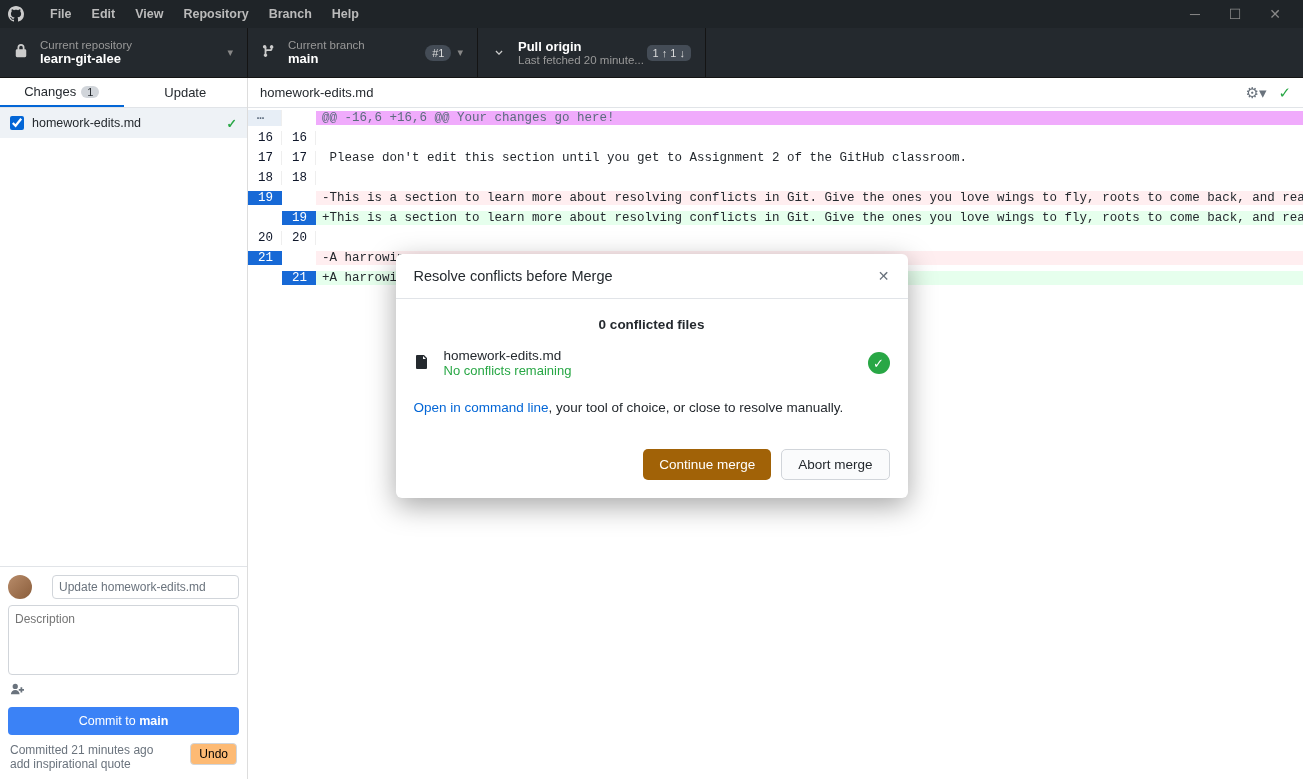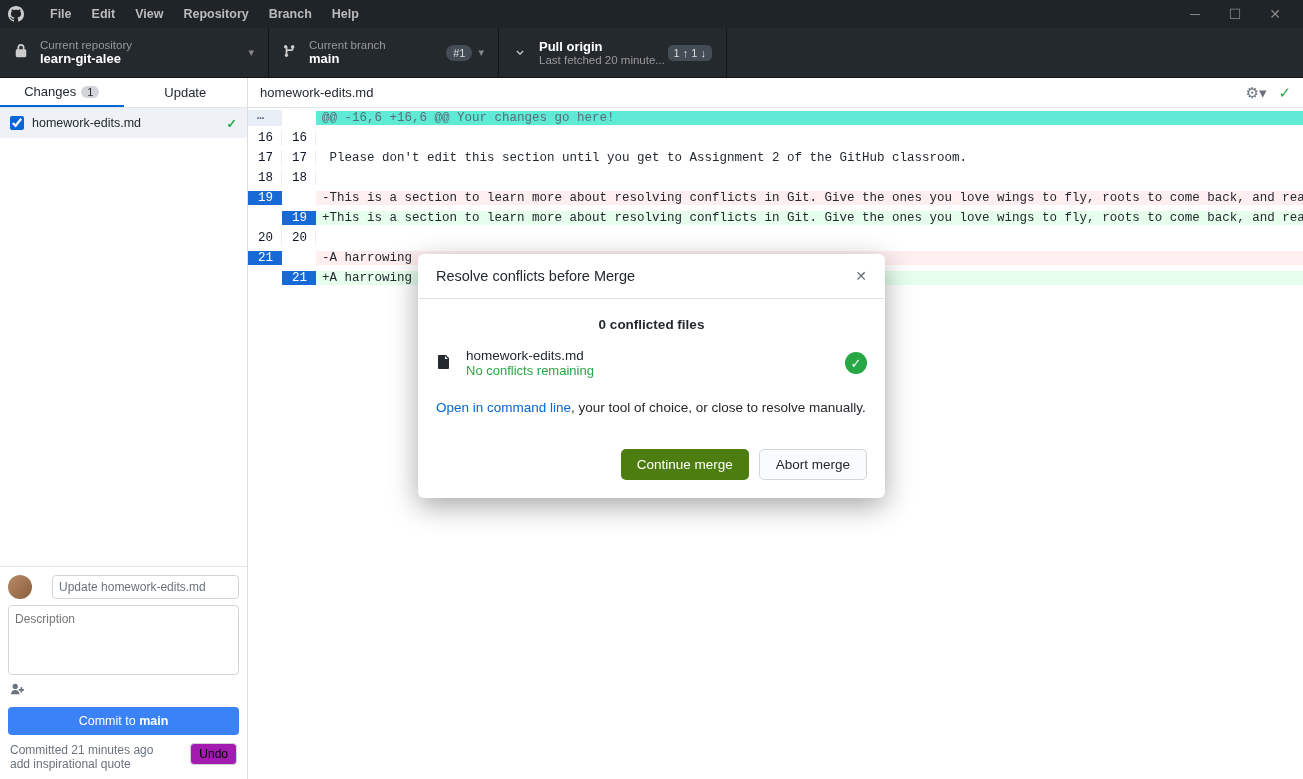--- a/index.html
+++ b/index.html
@@ -8,21 +8,21 @@
 
 .titlebar { height: 28px; background: #1f2428; display: flex; align-items: center; padding: 0 8px; color: #bbb; }
 .titlebar .logo { width: 20px; height: 20px; margin-right: 12px; display: flex; align-items: center; }
 .titlebar .menu-item { padding: 0 10px; font-size: 12.5px; cursor: default; font-weight: bold; }
 .titlebar .window-controls { margin-left: auto; display: flex; }
 .titlebar .window-controls span { width: 40px; text-align: center; font-size: 14px; color: #888; }
 
 
 .toolbar { height: 50px; background: #24292e; display: flex; border-bottom: 1px solid #141414; }
 .toolbar-section { display: flex; align-items: center; padding: 0 14px; border-right: 1px solid #141414; color: #ccc; position: relative; }
-.toolbar-section.repo { width: 269px; }
+.toolbar-section.repo { width: 248px; }
 .toolbar-section.branch { width: 230px; }
 .toolbar-section.pull { width: 228px; }
 .toolbar-section .icon { width: 16px; margin-right: 10px; color: #ccc; flex-shrink: 0; }
 .toolbar-section .texts { flex: 1; overflow: hidden; }
 .toolbar-section .label { font-size: 11.5px; color: #999; }
 .toolbar-section .value { font-size: 13px; color: #fff; font-weight: 600; white-space: nowrap; overflow: hidden; text-overflow: ellipsis; }
 .toolbar-section .chev { color: #888; font-size: 11px; margin-left: 6px; }
 .badge-pill { background: #444c56; color: #ddd; border-radius: 10px; padding: 2px 7px; font-size: 11px; margin-left: 6px; }
 .pull-badge { background: #444c56; color: #ddd; border-radius: 5px; padding: 2px 6px; font-size: 11px; margin-left: auto; }
 
@@ -43,57 +43,57 @@
 
 .commit-box { margin-top: auto; padding: 8px; background: #fff; border-top: 1px solid #e1e4e8; }
 .commit-input-row { display: flex; align-items: center; gap: 20px; margin-bottom: 6px; }
 .avatar { width: 24px; height: 24px; border-radius: 50%; background: linear-gradient(135deg,#b88c6a,#8a5d3b); flex-shrink: 0; }
 .commit-summary { flex: 1; border: 1px solid #d1d5da; border-radius: 4px; padding: 4px 6px; font-size: 12px; color: #6a737d; background: #fff; }
 .commit-desc { width: 100%; height: 70px; border: 1px solid #d1d5da; border-radius: 4px; padding: 6px; font-size: 12px; color: #6a737d; resize: none; font-family: inherit; }
 .coauthor-row { padding: 4px 2px 8px; color: #6a737d; }
 .commit-btn { width: 100%; background: #3b82f6; color: #fff; border: none; border-radius: 4px; padding: 7px 0; font-size: 12.5px; cursor: pointer; }
 .commit-btn b { font-weight: 700; }
 .commit-meta { padding: 8px 2px 0; font-size: 12px; color: #6a737d; display: flex; align-items: flex-start; }
-.commit-meta .undo { margin-left: auto; border: 1px solid #d1d5da; border-radius: 4px; background: #a21caf; padding: 2px 8px; font-size: 12px; height: 22px; }
+.commit-meta .undo { margin-left: auto; border: 1px solid #d1d5da; border-radius: 4px; background: #fdba74; padding: 2px 8px; font-size: 12px; height: 22px; }
 
 
 .diffpane { flex: 1; background: #fff; display: flex; flex-direction: column; overflow: hidden; }
 .diff-header { height: 30px; display: flex; align-items: center; padding: 0 12px; border-bottom: 1px solid #e1e4e8; color: #24292e; font-size: 13px; }
 .diff-header .actions { margin-left: auto; display: flex; gap: 12px; color: #6a737d; }
 .diff-rows { font-family: Consolas, "Courier New", monospace; font-size: 12.5px; }
 .dr { display: flex; height: 20px; align-items: center; }
 .ln { width: 34px; text-align: right; padding-right: 8px; color: #0f172a; background: #fff; border-right: 1px solid #eee; flex-shrink: 0; user-select: none; }
 .code { flex: 1; padding-left: 6px; white-space: pre; color: #24292e; overflow: hidden; }
 .dr.hunk .ln { background: #e7eef6; color: #8a959f; }
-.dr.hunk .code { background: #5eead4; color: #5b6b7d; }
+.dr.hunk .code { background: #f0abfc; color: #5b6b7d; }
 .dr.hunk .ln.expand { text-align: center; color: #5b6b7d; }
 .dr.del .code { background: #ffeef0; }
 .dr.del .ln.old { background: #1769d6; color: #fff; border-right: 1px solid #1769d6; }
 .dr.add .code { background: #e6ffed; }
 .dr.add .ln.new { background: #1769d6; color: #fff; border-right: 1px solid #1769d6; }
 .dr .hl-add { background: #acf2bd; }
 .gear { font-size: 15px; }
 .tick { color: #28a745; font-size: 15px; }
 
 
 .overlay { position: absolute; inset: 0; background: rgba(0,0,0,0); display: flex; align-items: flex-start; justify-content: center; }
-.modal { margin-top: 254px; width: 467px; background: #fff; border-radius: 6px; box-shadow: 0 8px 28px rgba(0,0,0,0.35); color: #24292e; }
+.modal { margin-top: 254px; width: 512px; background: #fff; border-radius: 6px; box-shadow: 0 8px 28px rgba(0,0,0,0.35); color: #24292e; }
 .modal-title { display: flex; align-items: center; padding: 14px 18px; font-size: 14.5px; border-bottom: 1px solid #e1e4e8; }
 .modal-title .close { margin-left: auto; color: #6a737d; cursor: pointer; font-size: 14px; }
 .modal-body { padding: 18px; font-size: 13.5px; }
 .modal-body .count { font-weight: 700; margin-bottom: 16px; text-align: center; }
 .conflict-file { display: flex; align-items: center; gap: 12px; margin-bottom: 22px; }
 .conflict-file .ficon { width: 18px; color: #24292e; flex-shrink: 0; }
 .conflict-file .ftexts .fname { font-size: 13.5px; }
 .conflict-file .ftexts .fstatus { font-size: 13px; color: #28a745; }
 .conflict-file .okicon { margin-left: auto; width: 22px; height: 22px; border-radius: 50%; background: #28a745; color: #fff; display: flex; align-items: center; justify-content: center; font-size: 13px; }
 .help-line { color: #24292e; margin-bottom: 4px; }
 .help-line a { color: #0366d6; text-decoration: none; }
 .modal-footer { padding: 12px 18px 18px; display: flex; justify-content: flex-end; gap: 10px; }
-.btn-primary { background: #4d7c0f; color: #fff; border: none; border-radius: 5px; padding: 7px 16px; font-size: 13.5px; cursor: pointer; }
+.btn-primary { background: #a16207; color: #fff; border: none; border-radius: 5px; padding: 7px 16px; font-size: 13.5px; cursor: pointer; }
 .btn-secondary { background: #fafbfc; color: #24292e; border: 1px solid #d1d5da; border-radius: 5px; padding: 7px 16px; font-size: 13.5px; cursor: pointer; }
 </style>
 </head>
 <body>
 
 <div class="titlebar">
   <span class="logo">
     <svg viewBox="0 0 16 16" width="16" height="16" fill="#ccc">
         <path d="M8 0C3.58 0 0 3.58 0 8c0 3.54 2.29 6.53 5.47 7.59.4.07.55-.17.55-.38 0-.19-.01-.82-.01-1.49-2.01.37-2.53-.49-2.69-.94-.09-.23-.48-.94-.82-1.13-.28-.15-.68-.52-.01-.53.63-.01 1.08.58 1.23.82.72 1.21 1.87.87 2.33.66.07-.52.28-.87.51-1.07-1.78-.2-3.64-.89-3.64-3.95 0-.87.31-1.59.82-2.15-.08-.2-.36-1.02.08-2.12 0 0 .67-.21 2.2.82.64-.18 1.32-.27 2-.27.68 0 1.36.09 2 .27 1.53-1.04 2.2-.82 2.2-.82.44 1.1.16 1.92.08 2.12.51.56.82 1.27.82 2.15 0 3.07-1.87 3.75-3.65 3.95.29.25.54.73.54 1.48 0 1.07-.01 1.93-.01 2.2 0 .21.15.46.55.38A8.013 8.013 0 0016 8c0-4.42-3.58-8-8-8z"></path>
       </svg>

